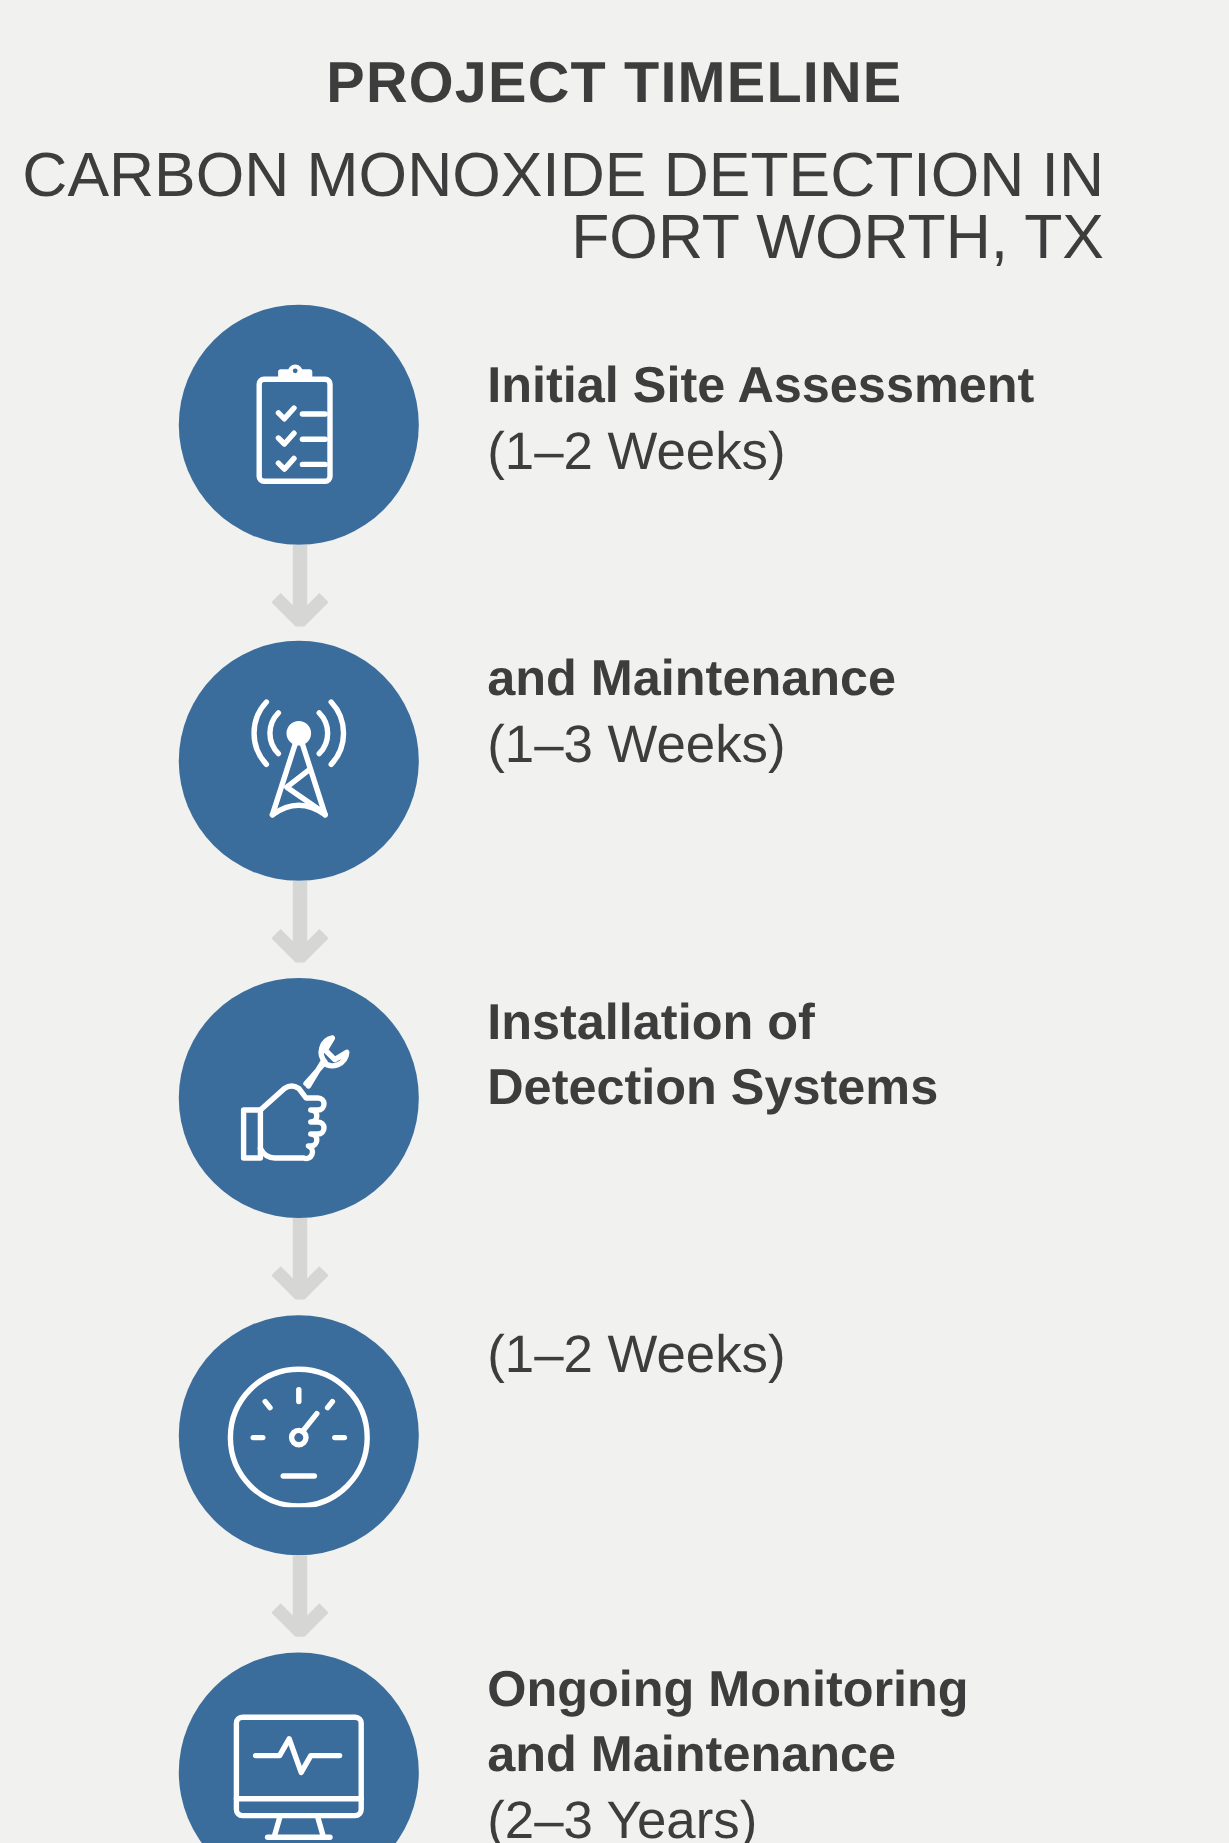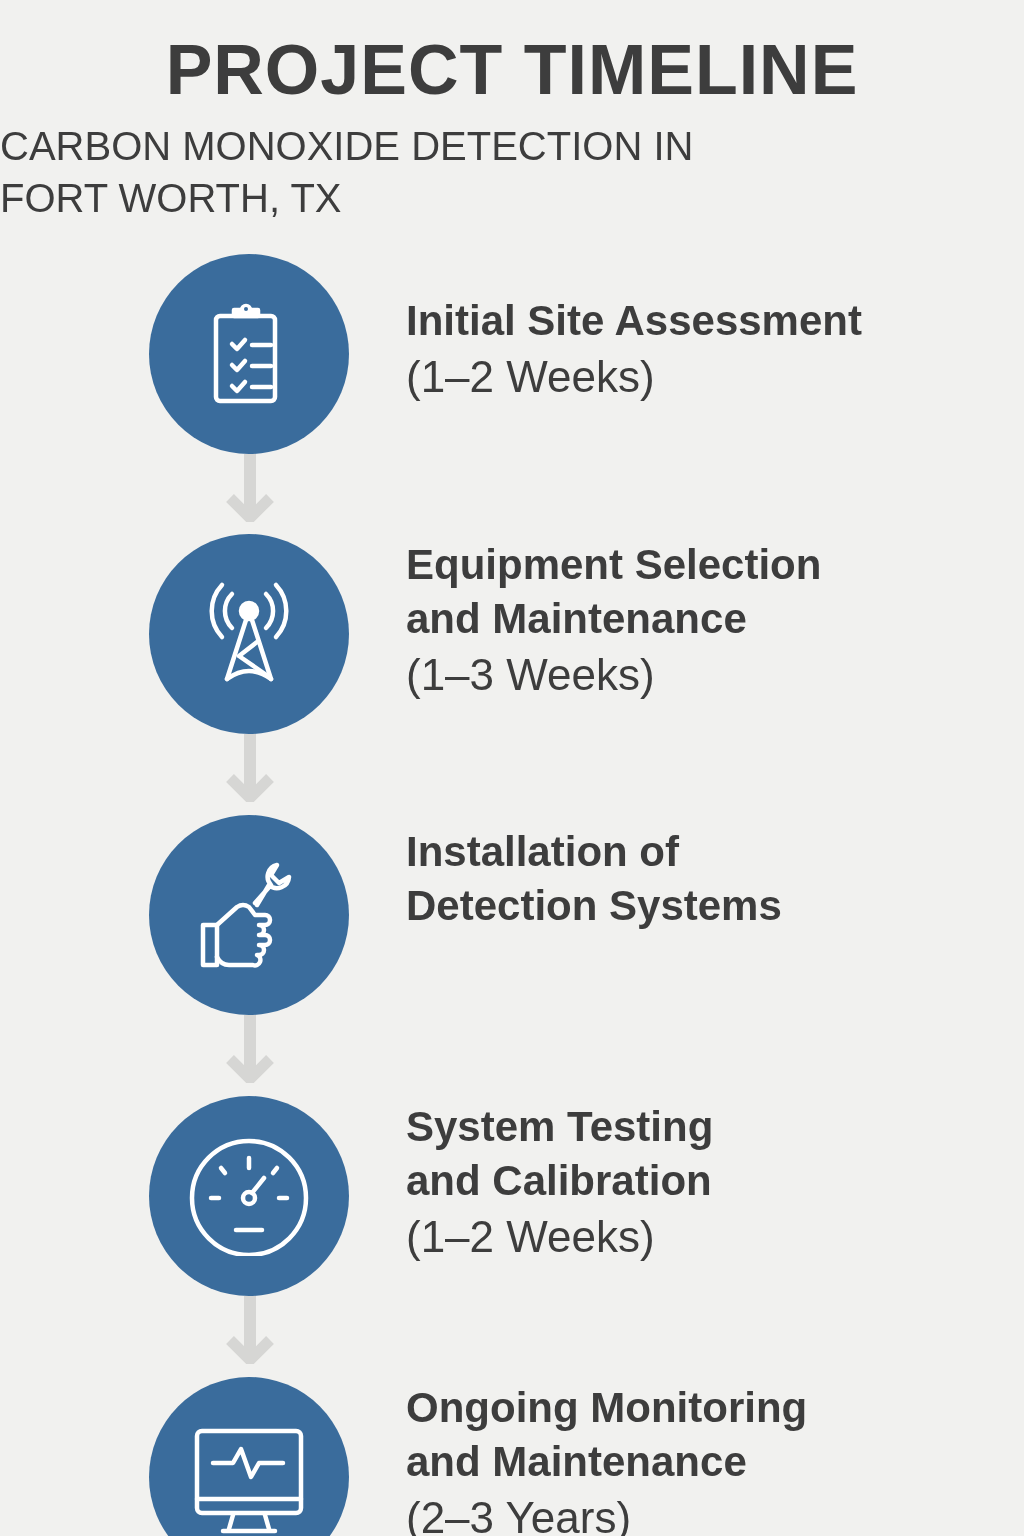--- a/index.html
+++ b/index.html
@@ -5,27 +5,27 @@
   html, body { margin: 0; padding: 0; }
   body {
     width: 1024px; height: 1536px; overflow: hidden;
     background: #f1f1ef;
     font-family: "Liberation Sans", "DejaVu Sans", sans-serif;
     color: #3d3d3d;
     position: relative;
   }
   .title {
     position: absolute; left: 0; top: 30px; width: 1024px;
-    text-align: center; font-size: 70px; font-weight: bold;
+    text-align: center; font-size: 48px; font-weight: bold;
     letter-spacing: 1px; color: #3d3d3d; line-height: 80px;
     margin: 0;
   }
   .subtitle {
     position: absolute; left: 0; top: 120px; width: 920px;
-    text-align: left; font-size: 40px; line-height: 52px;
+    text-align: right; font-size: 52px; line-height: 52px;
     color: #3d3d3d; margin: 0;
   }
   .subtitle span { display: block; }
   .step { position: absolute; left: 0; width: 1024px; height: 200px; }
   .circle {
     position: absolute; left: 149px; top: 0;
     width: 200px; height: 200px; border-radius: 50%;
     background: #3a6c9c;
     display: flex; align-items: center; justify-content: center;
   }
@@ -82,21 +82,20 @@
       <path d="M33 11 a38 38 0 0 0 0 52"></path>
         <path d="M87 11 a38 38 0 0 1 0 52"></path>
       <path d="M57 46 L38 105"></path>
         <path d="M63 46 L82 105"></path>
       <path d="M68 68 L50 82 L76 100"></path>
       <path d="M38 105 q22 -16 44 0"></path>
     </svg>
   </div>
   <div class="text" style="top:4px">
     <div class="name">
-      <span>Equipment Selection</span>
       <span>and Maintenance</span>
     </div>
     <div class="dur">(1–3 Weeks)</div>
   </div>
 </div>
 <svg class="arrow" style="top:734px" viewBox="0 0 48 68">
   <rect x="18" y="0" width="12" height="56" fill="#d6d6d4"></rect>
   <path d="M4 44 L24 64 L44 44" fill="none" stroke="#d6d6d4" stroke-width="11"></path>
 </svg>
 
@@ -128,24 +127,20 @@
         <path d="M32 32 l4 5"></path>
         <path d="M88 32 l-4 5"></path>
       <path d="M22 62 h8"></path>
         <path d="M90 62 h8"></path>
       <circle cx="60" cy="62" r="6"></circle>
       <path d="M63 57 L75 42"></path>
       <path d="M47 94 h26"></path>
     </svg>
   </div>
   <div class="text" style="top:4px">
-    <div class="name">
-      <span>System Testing</span>
-      <span>and Calibration</span>
-    </div>
     <div class="dur">(1–2 Weeks)</div>
   </div>
 </div>
 <svg class="arrow" style="top:1296px" viewBox="0 0 48 68">
   <rect x="18" y="0" width="12" height="56" fill="#d6d6d4"></rect>
   <path d="M4 44 L24 64 L44 44" fill="none" stroke="#d6d6d4" stroke-width="11"></path>
 </svg>
 
 <div class="step" style="top:1377px">
   <div class="circle">

